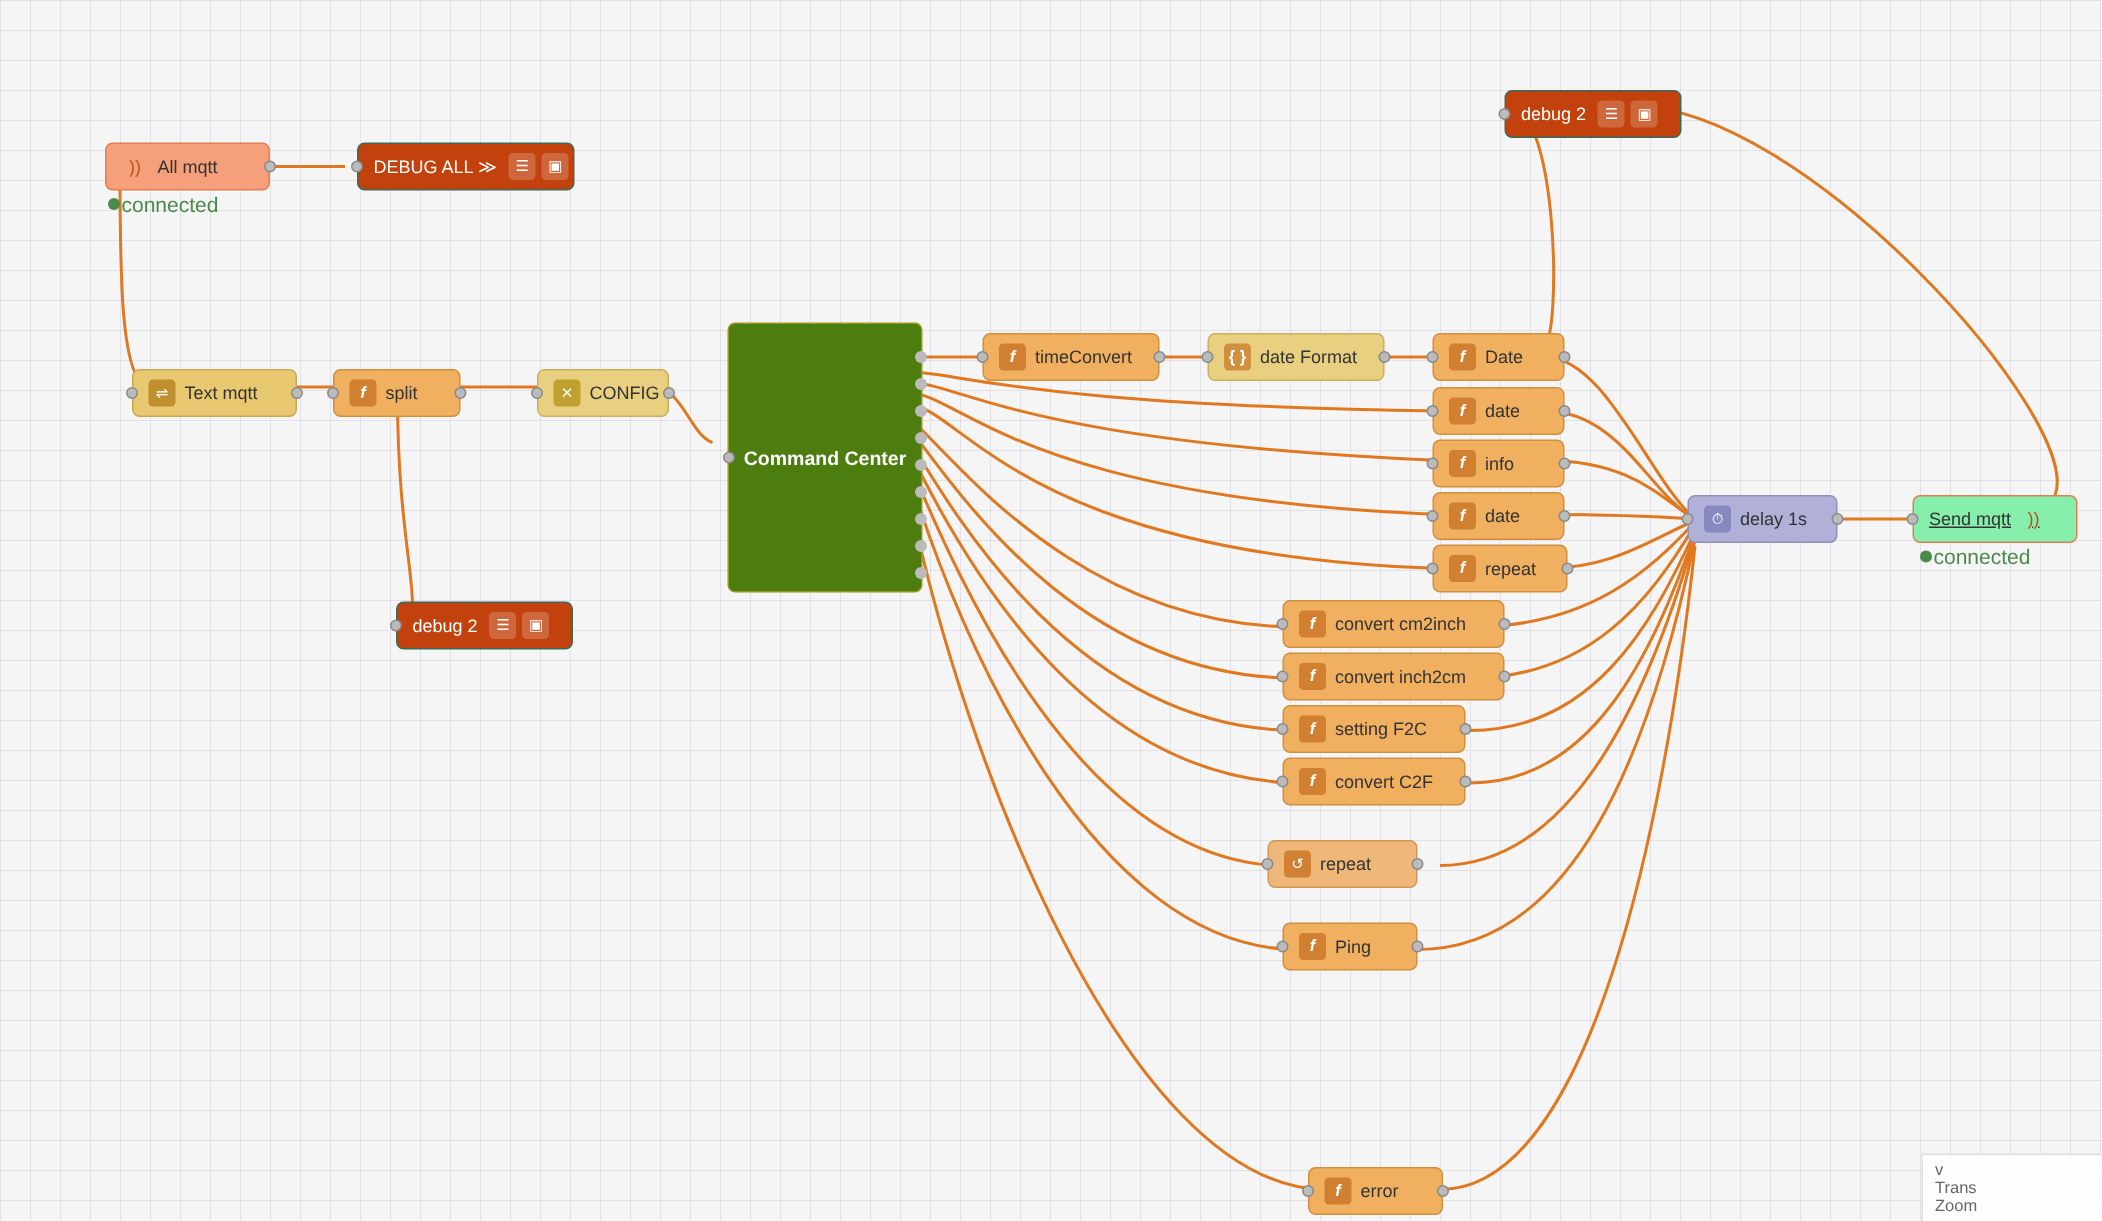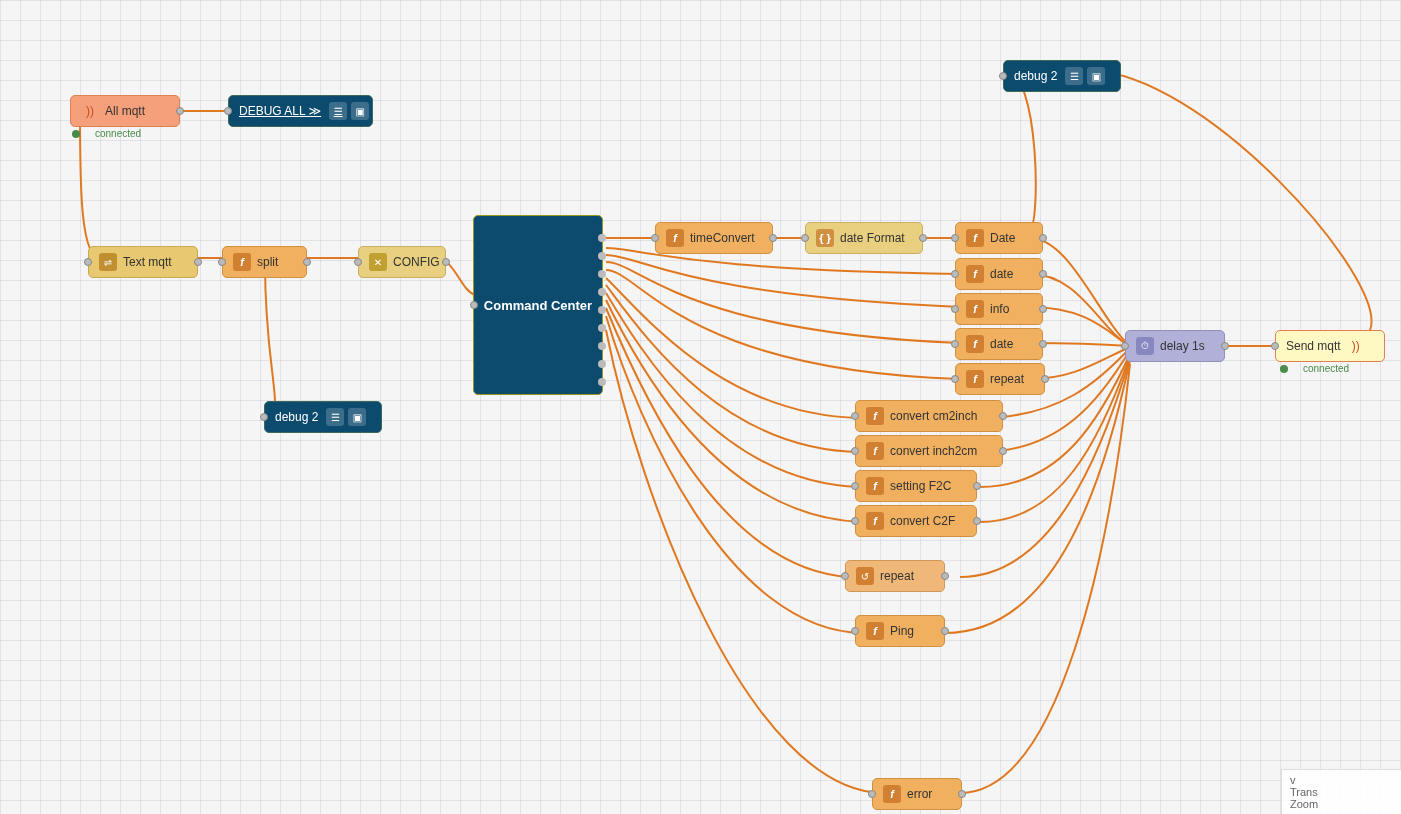--- a/index.html
+++ b/index.html
@@ -34,21 +34,21 @@
 
     
     .node-mqtt-in {
       background: #f5a07a;
       border: 1.5px solid #e08050;
       color: #333;
     }
 
     
     .node-debug {
-      background: #0c4a6e;
+      background: #c2410c;
       border: 1.5px solid #3a6a5a;
       color: #fff;
     }
     .node-debug .node-icons {
       margin-left: 8px;
       display: flex;
       gap: 4px;
     }
     .node-debug .icon-btn {
       width: 18px;
@@ -77,59 +77,61 @@
       background: #e8d080;
       border: 1.5px solid #c8b060;
       color: #333;
     }
     .node-delay {
       background: #b0b0d8;
       border: 1.5px solid #9090b8;
       color: #333;
     }
     .node-mqtt-out {
-      background: #fef9c3;
+      background: #86efac;
       border: 1.5px solid #e08050;
       color: #333;
+      text-decoration: underline;
     }
     .node-change {
       background: #e8d080;
       border: 1.5px solid #c8b060;
       color: #333;
     }
     .node-loop {
       background: #f0b878;
       border: 1.5px solid #d09858;
       color: #333;
     }
 
     
     .node-command-center {
-      background: #0c4a6e;
+      background: #4d7c0f;
       border: 1.5px solid #989820;
       color: #fff;
       width: 130px;
       height: 180px;
       border-radius: 5px;
       display: flex;
       align-items: center;
       justify-content: center;
       font-size: 13px;
       font-weight: 600;
       position: absolute;
       flex-direction: column;
+      margin-left: 12px;
     }
 
     .node-connected-label {
       position: absolute;
-      font-size: 10px;
+      font-size: 14px;
       color: #4a8a4a;
       display: flex;
       align-items: center;
-      gap: 15px;
+      gap: 1px;
     }
     .connected-dot {
       width: 8px;
       height: 8px;
       border-radius: 50%;
       background: #4a8a4a;
     }
 
     
     .icon-f {
@@ -347,21 +349,21 @@
 <div class="node node-mqtt-in" style="left:70px; top:95px; width:110px;">
   <span class="icon-mqtt">))</span>
   <span>All mqtt</span>
   <div class="port-small port-right"></div>
 </div>
 <div class="node-connected-label" style="left:72px; top:128px;">
   <div class="connected-dot"></div>
   <span>connected</span>
 </div>
 
-<div class="node node-debug" style="left:228px; top:95px; width:145px;text-decoration:underline;">
+<div class="node node-debug" style="left:238px; top:95px; width:145px;">
   <div class="port-small port-left"></div>
   <span>DEBUG ALL ≫</span>
   <div class="node-icons">
     <div class="icon-btn">☰</div>
     <div class="icon-btn">▣</div>
   </div>
 </div>
 
 <div class="node node-switch" style="left:88px; top:246px; width:110px;">
   <span class="icon-switch">⇌</span>

